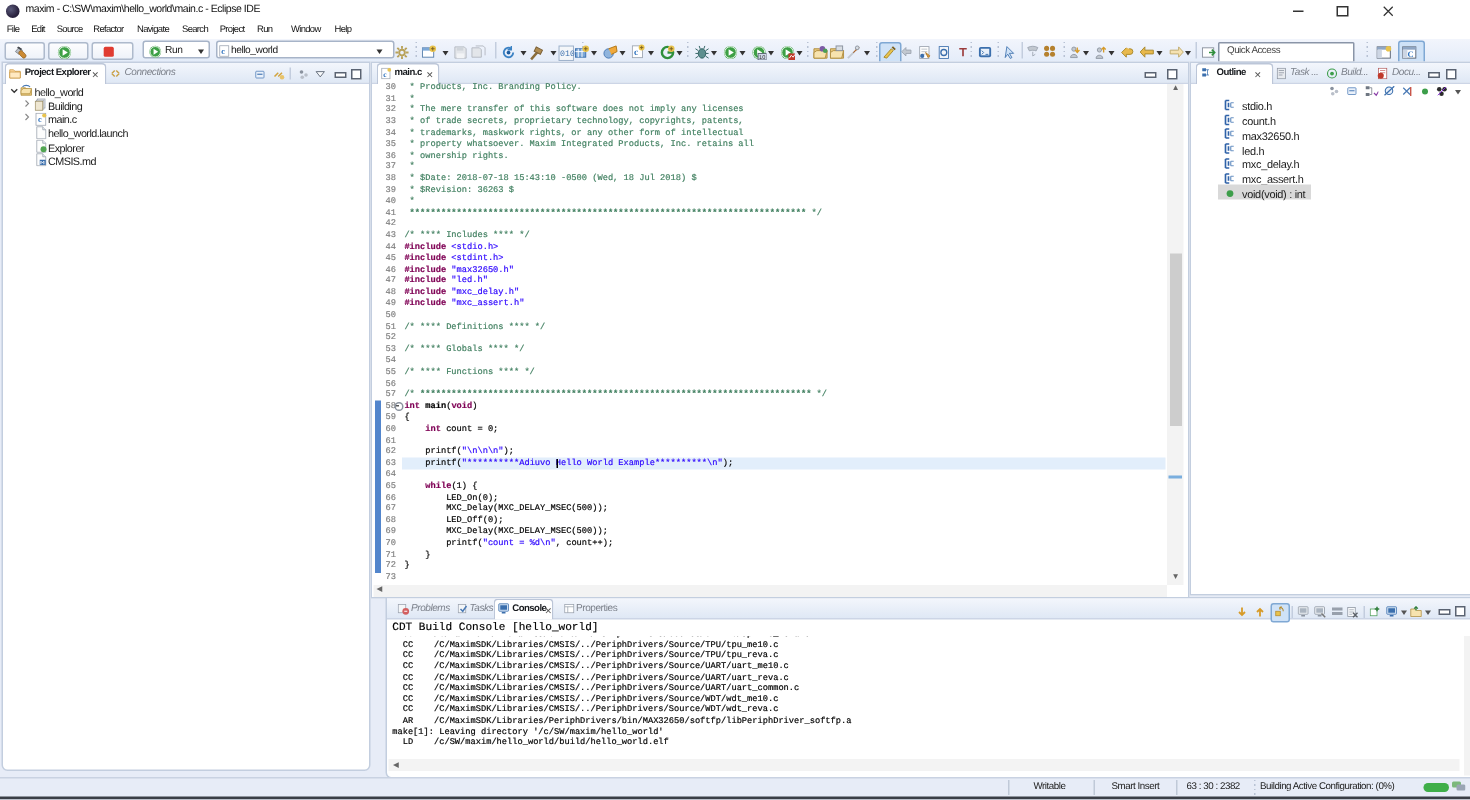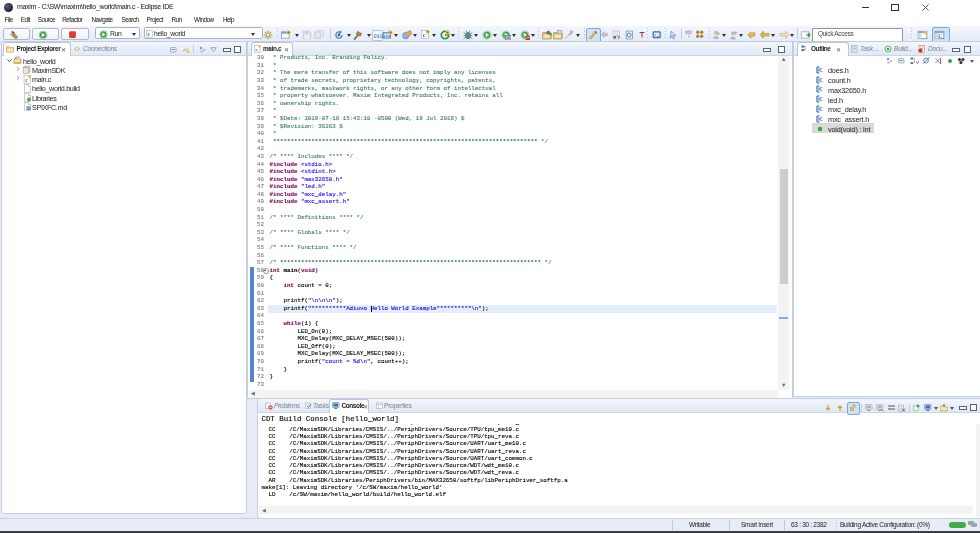--- a/index.html
+++ b/index.html
@@ -365,50 +365,50 @@
     <div class="abs" style="left:13px;top:11.8px;width:6px;height:6px;">
         <svg width="6" height="6" viewBox="0 0 12 12">
           <path d="M4 2 l4 4 l-4 4" stroke="#888" stroke-width="1.5" fill="none"></path>
         </svg>
       </div>
     <svg class="abs" style="left:20.5px;top:11.3px;" width="9" height="9" viewBox="0 0 18 18">
         <rect x="4" y="2" width="10" height="12" fill="#fcfcfc" stroke="#98a0ac"></rect>
         <rect x="2.5" y="3.5" width="10" height="12" fill="#f4f1ea" stroke="#98a0ac"></rect>
         <rect x="1" y="5" width="10" height="12" fill="#efe7d2" stroke="#9a8c64"></rect>
       </svg>
-    <div class="trow" style="left:30px;top:11.9px;">MaximSDK</div>
+    <div class="trow" style="left:30px;top:11.9px;">Building</div>
     <div class="abs" style="left:13px;top:21px;width:6px;height:6px;">
         <svg width="6" height="6" viewBox="0 0 12 12">
           <path d="M4 2 l4 4 l-4 4" stroke="#888" stroke-width="1.5" fill="none"></path>
         </svg>
       </div>
     <svg class="abs" style="left:20.5px;top:20.5px;" width="9" height="9" viewBox="0 0 18 18">
         <rect x="2" y="1" width="13" height="16" fill="#fff" stroke="#98a0ac"></rect>
         <text x="4.5" y="13" font-size="11" fill="#2a6fbd" font-weight="bold" font-family="Liberation Serif">c</text>
         <circle cx="13" cy="4" r="2.8" fill="#e8c34d"></circle>
       </svg>
     <div class="trow" style="left:30px;top:21.2px;">main.c</div>
     <svg class="abs" style="left:20.5px;top:29.8px;" width="9" height="9" viewBox="0 0 18 18">
         <path d="M3 1 h8 l4 4 v12 h-12 z" fill="#fdfdfd" stroke="#98a0ac"></path>
         <path d="M11 1 v4 h4" fill="#e8edf3" stroke="#98a0ac"></path>
       </svg>
-    <div class="trow" style="left:30px;top:30.4px;">hello_world.build</div>
+    <div class="trow" style="left:30px;top:30.4px;">hello_world.launch</div>
     <svg class="abs" style="left:20.5px;top:39px;" width="9" height="9" viewBox="0 0 18 18">
         <path d="M3 1 h8 l4 4 v12 h-12 z" fill="#fdfdfd" stroke="#98a0ac"></path>
         <path d="M11 1 v4 h4" fill="#e8edf3" stroke="#98a0ac"></path>
         <circle cx="12" cy="13" r="4" fill="#52a552"></circle>
       </svg>
-    <div class="trow" style="left:30px;top:39.7px;">Libraries</div>
+    <div class="trow" style="left:30px;top:39.7px;">Explorer</div>
     <svg class="abs" style="left:20.5px;top:48.3px;" width="9" height="9" viewBox="0 0 18 18">
         <path d="M3 1 h8 l4 4 v12 h-12 z" fill="#fdfdfd" stroke="#98a0ac"></path>
         <path d="M11 1 v4 h4" fill="#e8edf3" stroke="#98a0ac"></path>
         <rect x="7" y="9" width="8" height="7" fill="#3b6fad"></rect>
         <path d="M8.5 15 v-4 l2 2 l2-2 v4" stroke="#fff" fill="none" stroke-width="1.2"></path>
       </svg>
-    <div class="trow" style="left:30px;top:48.9px;">SPIXFC.md</div>
+    <div class="trow" style="left:30px;top:48.9px;">CMSIS.md</div>
   </div>
 </div>
 
 <div class="panel" style="left:247px;top:41px;width:544px;height:356px;">
   <div class="tabrow"></div>
   <div class="tab" style="left:3px;width:40px;"></div>
   <svg class="abs" style="left:6px;top:3px;" width="7" height="8" viewBox="0 0 14 16">
       <rect x="1" y="1" width="11" height="14" fill="#fff" stroke="#9aa2ae"></rect>
       <text x="3" y="12" font-size="10" fill="#2a6fbd" font-weight="bold" font-family="Liberation Serif">c</text>
       <circle cx="11" cy="3" r="2.5" fill="#e8c34d"></circle>
@@ -582,21 +582,21 @@
         <circle cx="8" cy="11" r="3" fill="#2b2b2b"></circle>
         <path d="M3 13 L14 2" stroke="#8a2be2" stroke-width="1.2"></path>
       </svg>
     <div class="dd" style="left:176px;top:4px;border-top-color:#555;"></div>
   </div>
   <div class="abs" id="otree" style="left:0;top:23px;width:184px;height:329px;">
     <svg class="abs" style="left:22px;top:0.8px;" width="8" height="8" viewBox="0 0 16 16">
         <path d="M2 2 v12 M2 2 h5 M2 14 h5 M6 5 v6" stroke="#2f62a8" stroke-width="2.2" fill="none"></path>
         <path d="M9 5 v6 M9 5 h4 M9 11 h4" stroke="#6b93c4" stroke-width="1.6" fill="none"></path>
       </svg>
-    <div class="trow" style="left:34px;top:1.2px;">does.h</div>
+    <div class="trow" style="left:34px;top:1.2px;">stdio.h</div>
     <svg class="abs" style="left:22px;top:10.6px;" width="8" height="8" viewBox="0 0 16 16">
         <path d="M2 2 v12 M2 2 h5 M2 14 h5 M6 5 v6" stroke="#2f62a8" stroke-width="2.2" fill="none"></path>
         <path d="M9 5 v6 M9 5 h4 M9 11 h4" stroke="#6b93c4" stroke-width="1.6" fill="none"></path>
       </svg>
     <div class="trow" style="left:34px;top:11.0px;">count.h</div>
     <svg class="abs" style="left:22px;top:20.4px;" width="8" height="8" viewBox="0 0 16 16">
         <path d="M2 2 v12 M2 2 h5 M2 14 h5 M6 5 v6" stroke="#2f62a8" stroke-width="2.2" fill="none"></path>
         <path d="M9 5 v6 M9 5 h4 M9 11 h4" stroke="#6b93c4" stroke-width="1.6" fill="none"></path>
       </svg>
     <div class="trow" style="left:34px;top:20.8px;">max32650.h</div>

